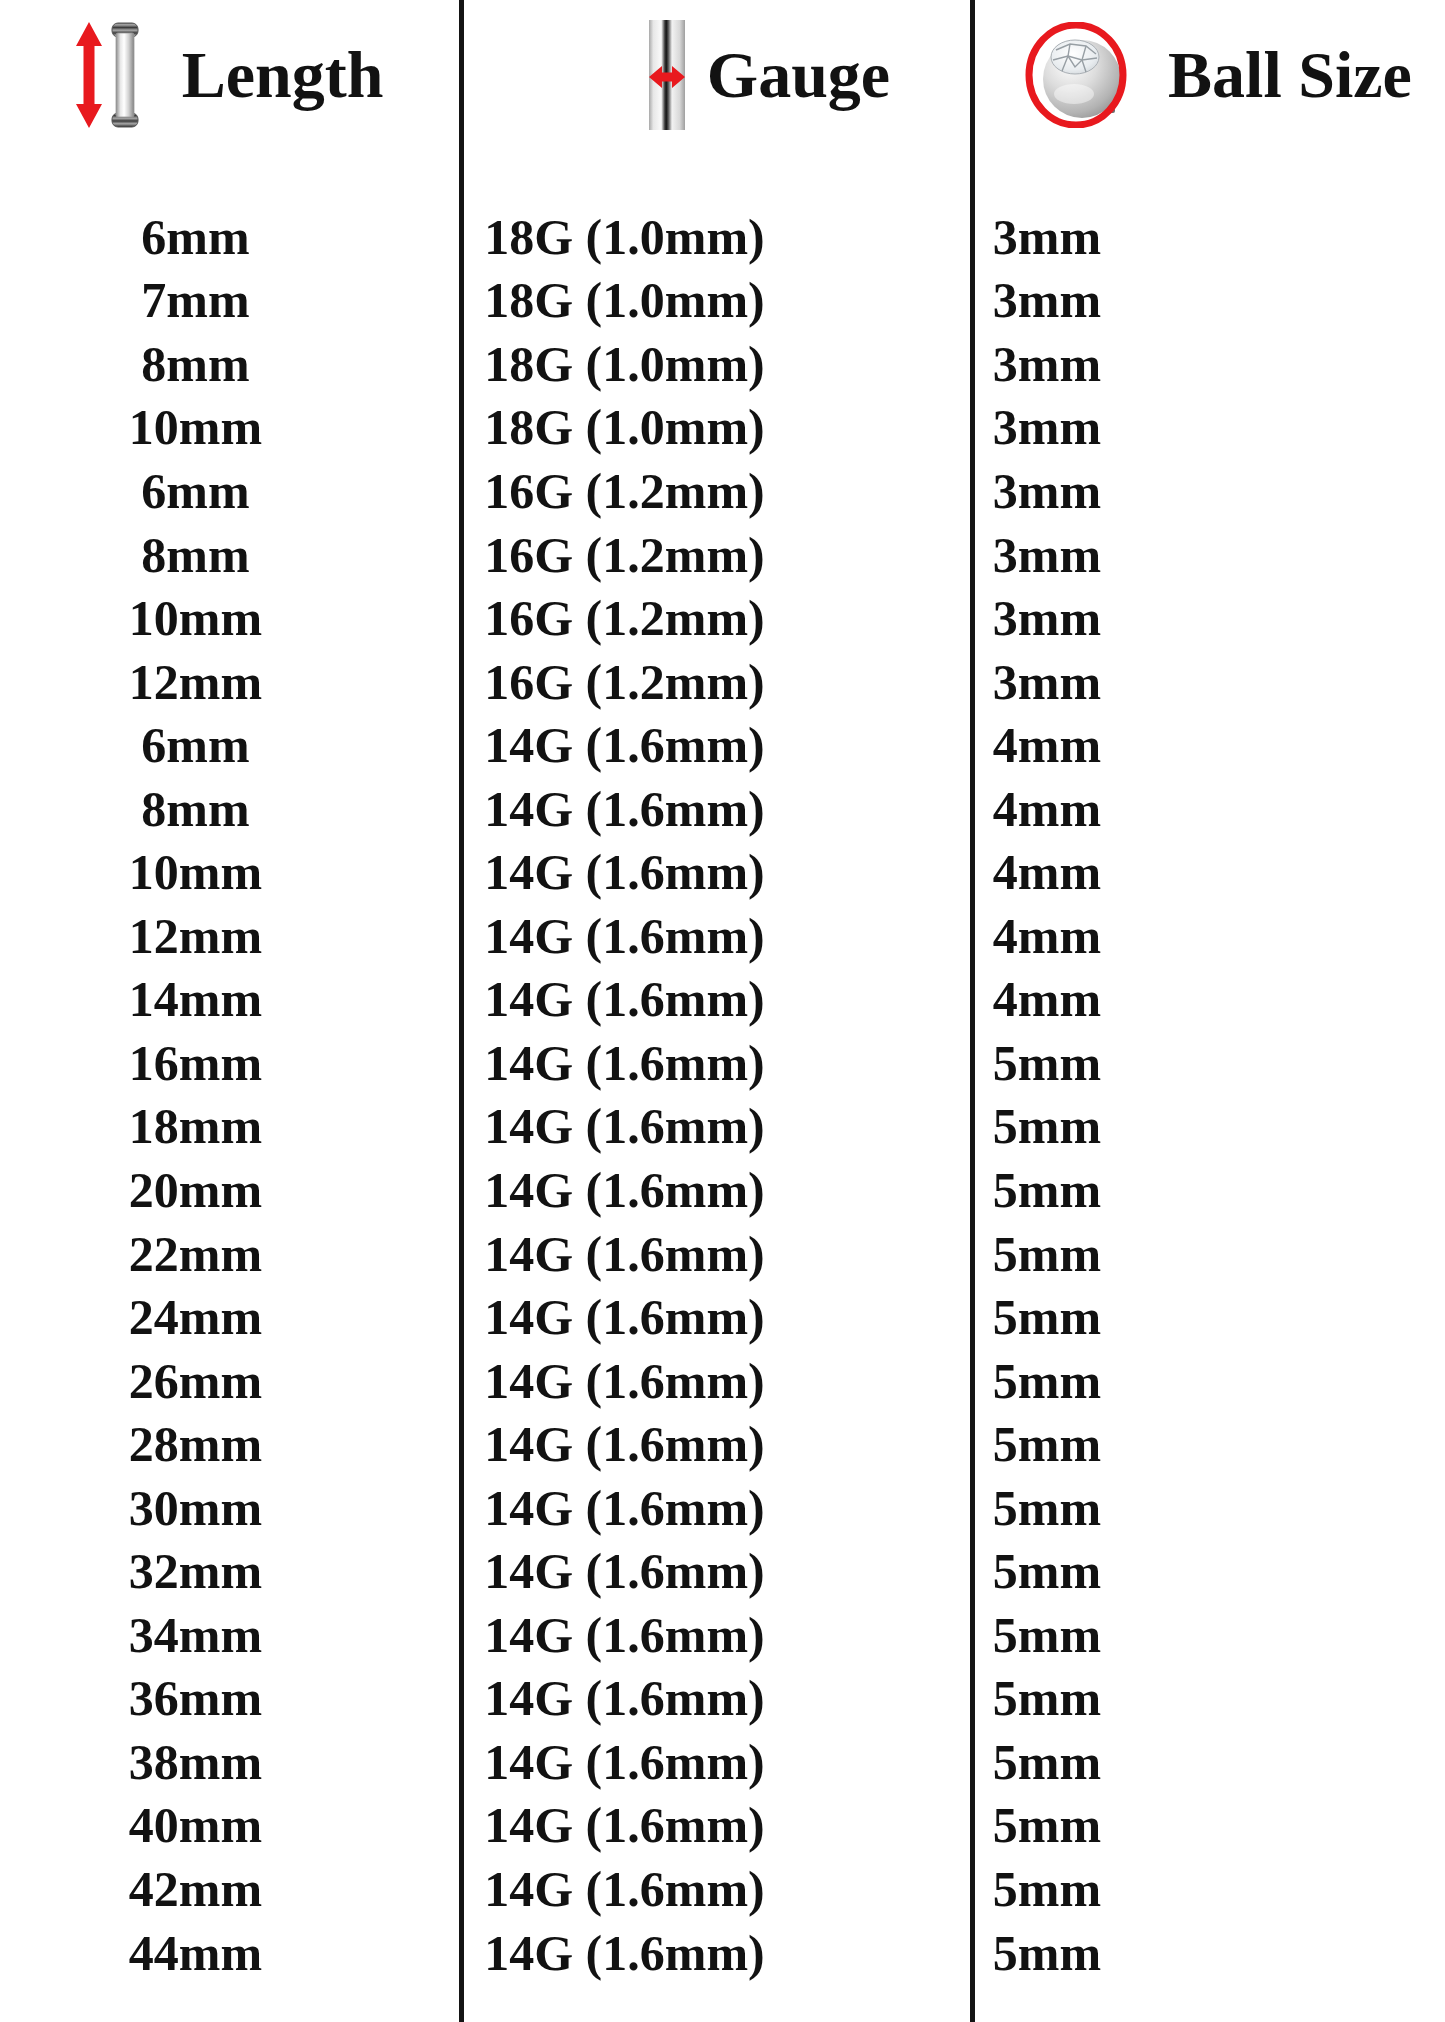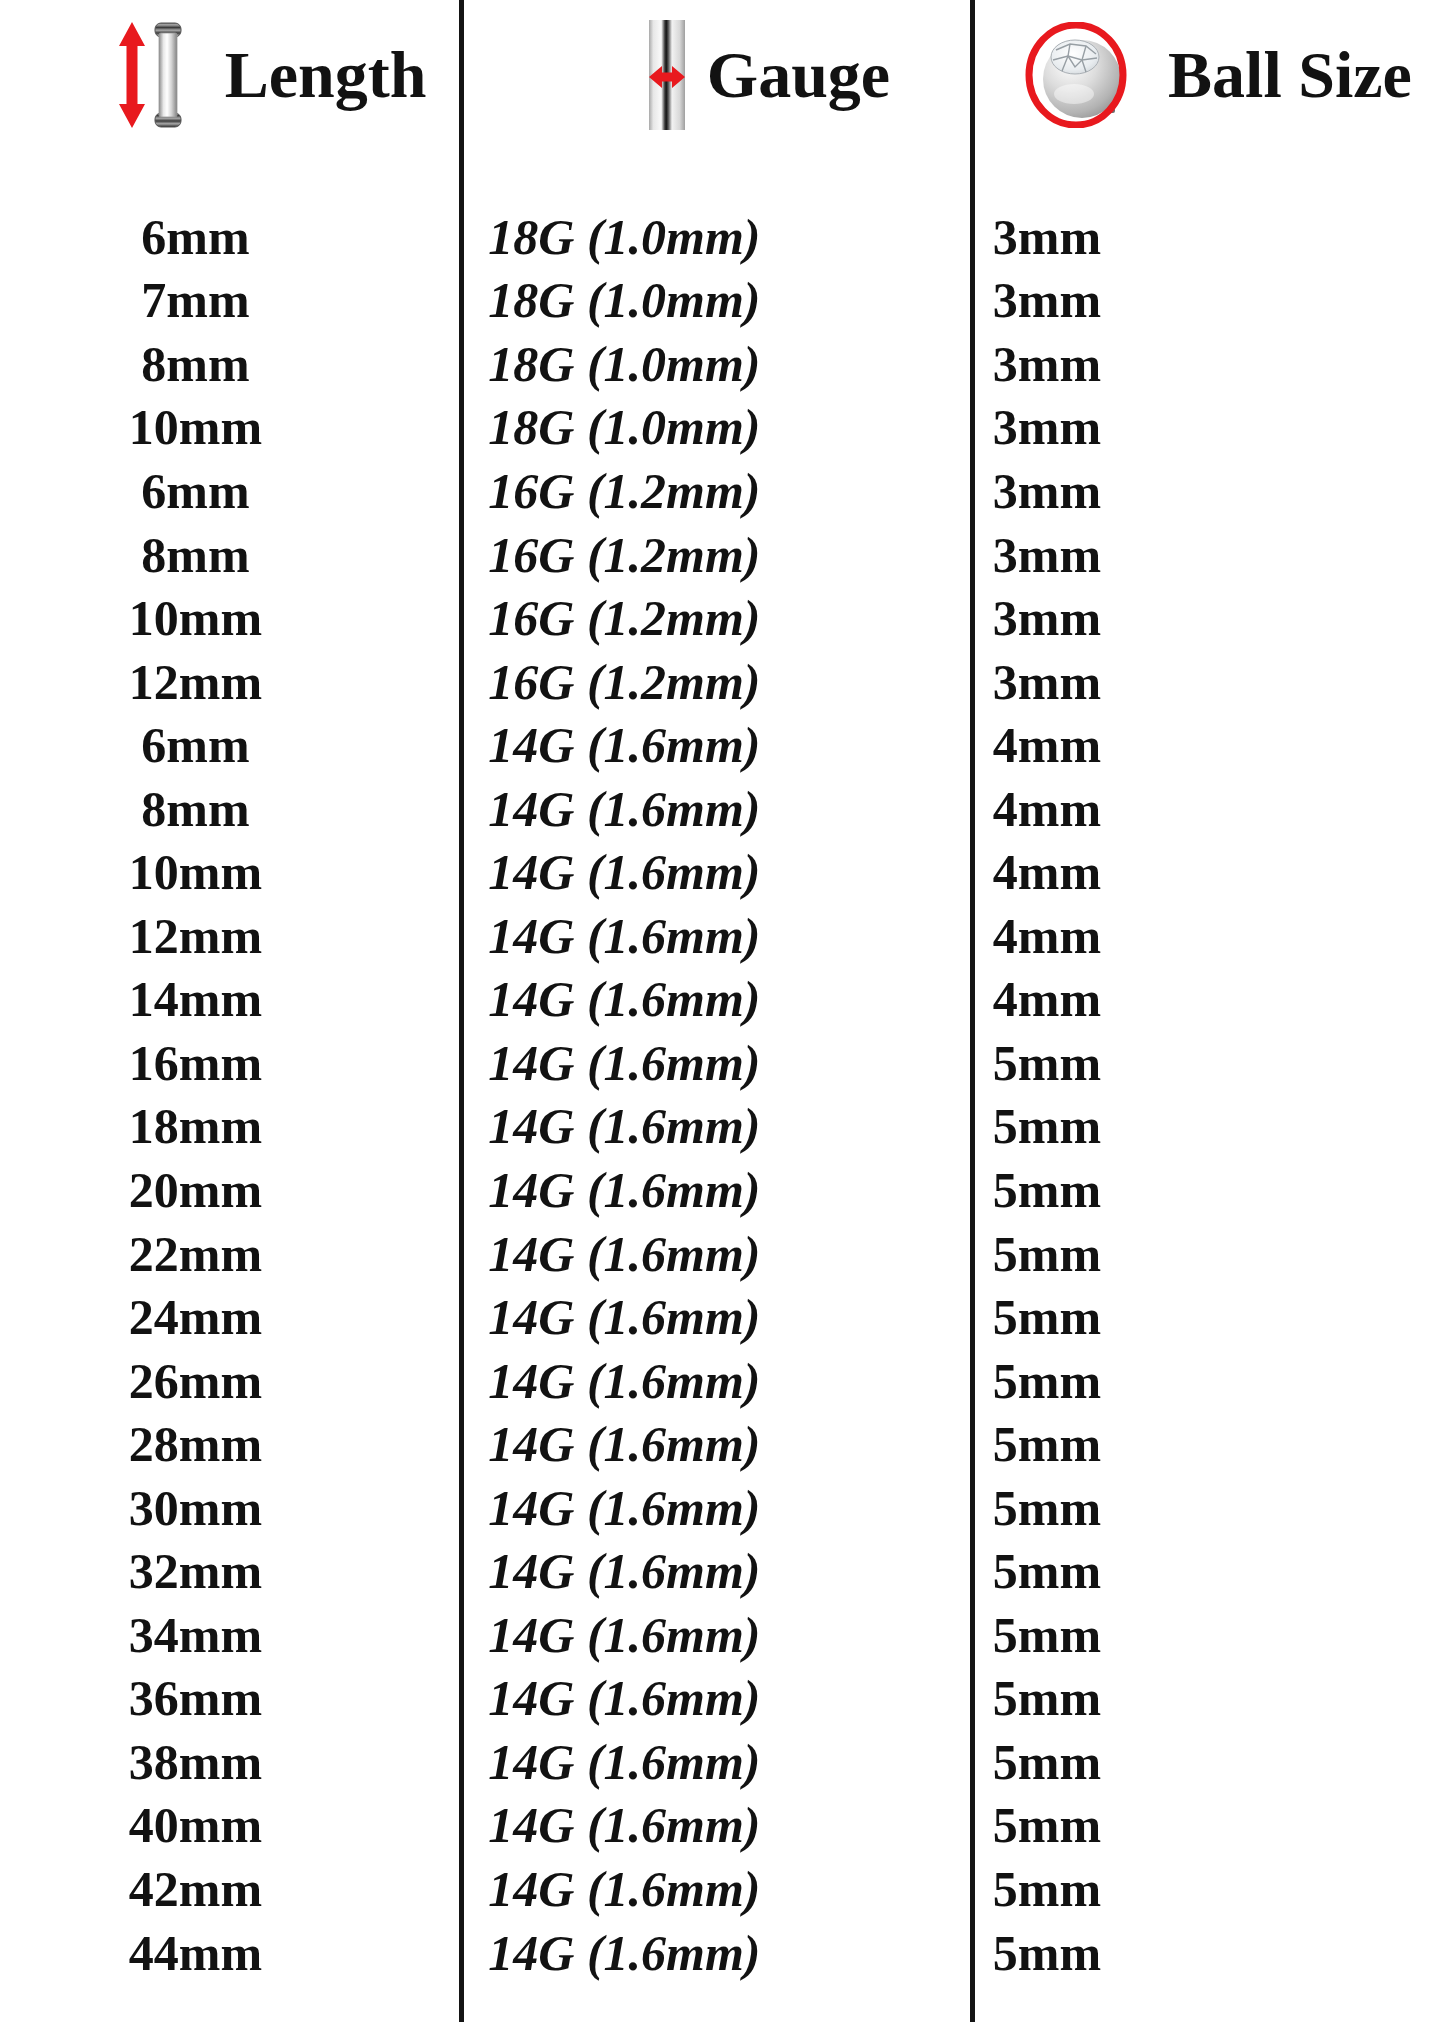--- a/index.html
+++ b/index.html
@@ -10,29 +10,29 @@
   }
   .divider { position:absolute; top:0; bottom:0; width:5px; background:#141414; }
   .divider1 { left:459px; }
   .divider2 { left:970px; }
 
   .header {
     position:absolute; top:0; height:150px;
     display:flex; align-items:center; justify-content:center;
   }
   .header .title { font-size:66px; line-height:1; white-space:nowrap; }
-  .header-length { left:0;    width:459px; gap:42px;margin-left:43px; }
+  .header-length { left:0;    width:459px; gap:42px; }
   .header-gauge  { left:464px; width:609px; gap:20px; }
   .header-ball   { left:975px; width:470px; gap:36px;padding-left:8px; }
 
   .rows { position:absolute; top:205px; left:0; width:1236px; }
   .row  { display:flex; height:63.56px; align-items:center; }
   .cell { font-size:50px; line-height:1; text-align:center; white-space:nowrap; }
   .cell-length { width:464px; transform:translateX(-3px); }
-  .cell-gauge  { width:511px; transform:translateX(9px);font-style:italic;  }
+  .cell-gauge  { width:511px; transform:translateX(9px);  }
   .cell-ball   { width:470px; transform:translateX(12px); }
 
   svg { display:block; }
 </style>
 </head>
 <body>
 
 <div class="page" style="color: rgb(18, 18, 18);">
 
   <div class="divider divider1" style="background: rgb(20, 20, 20);"></div>

